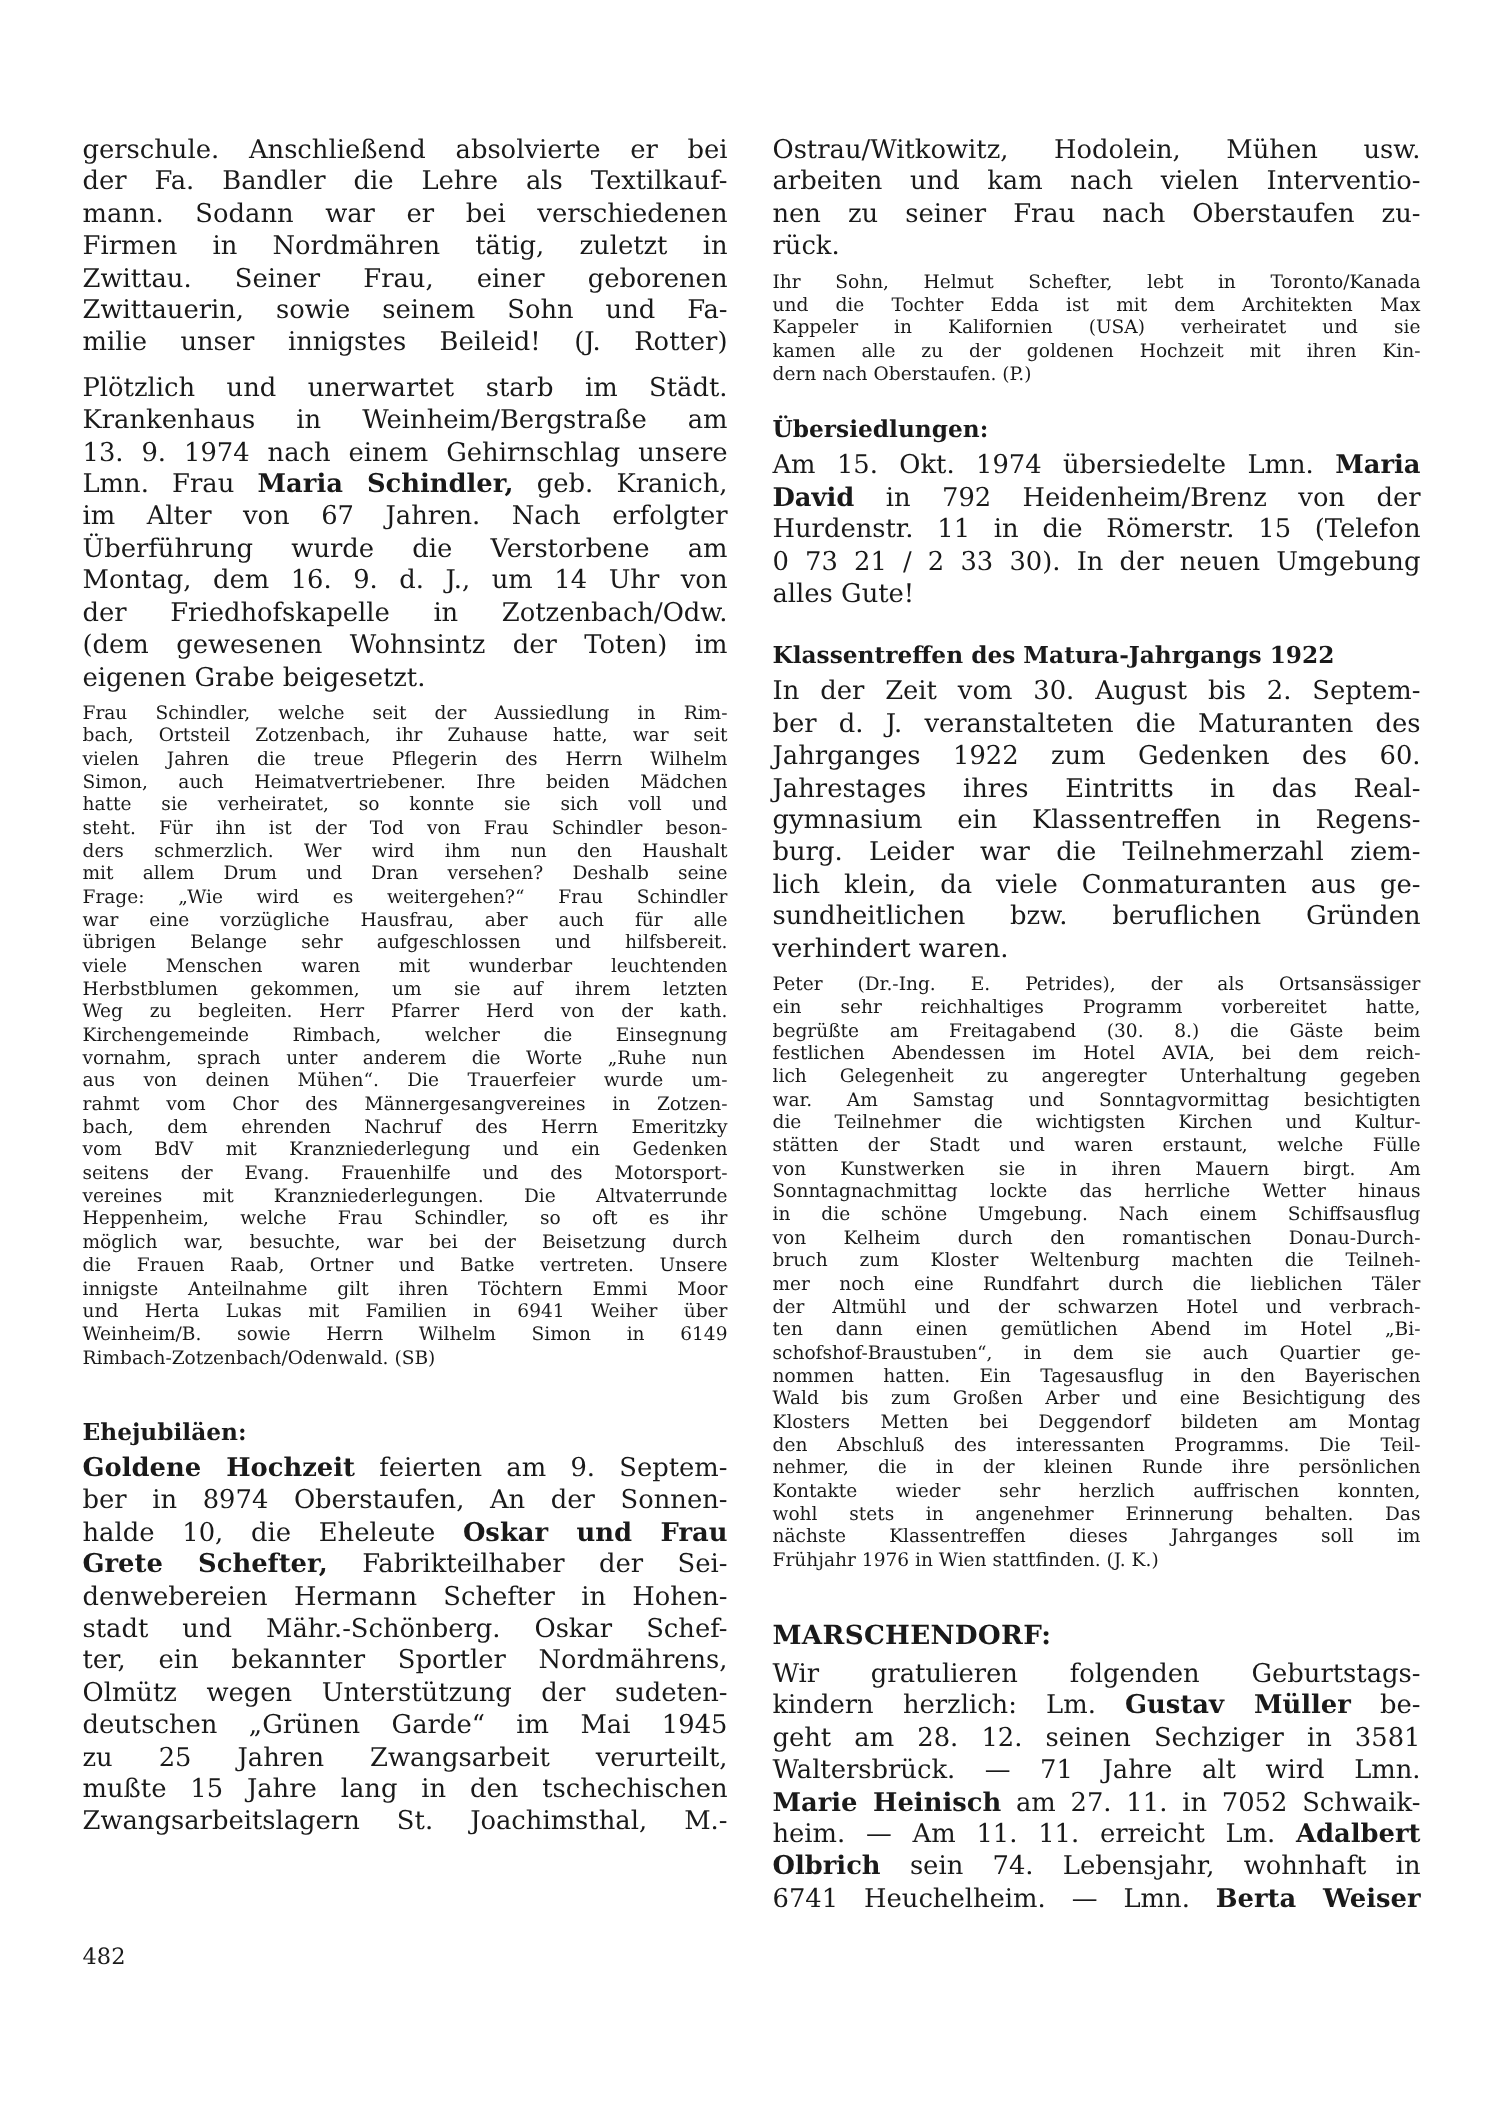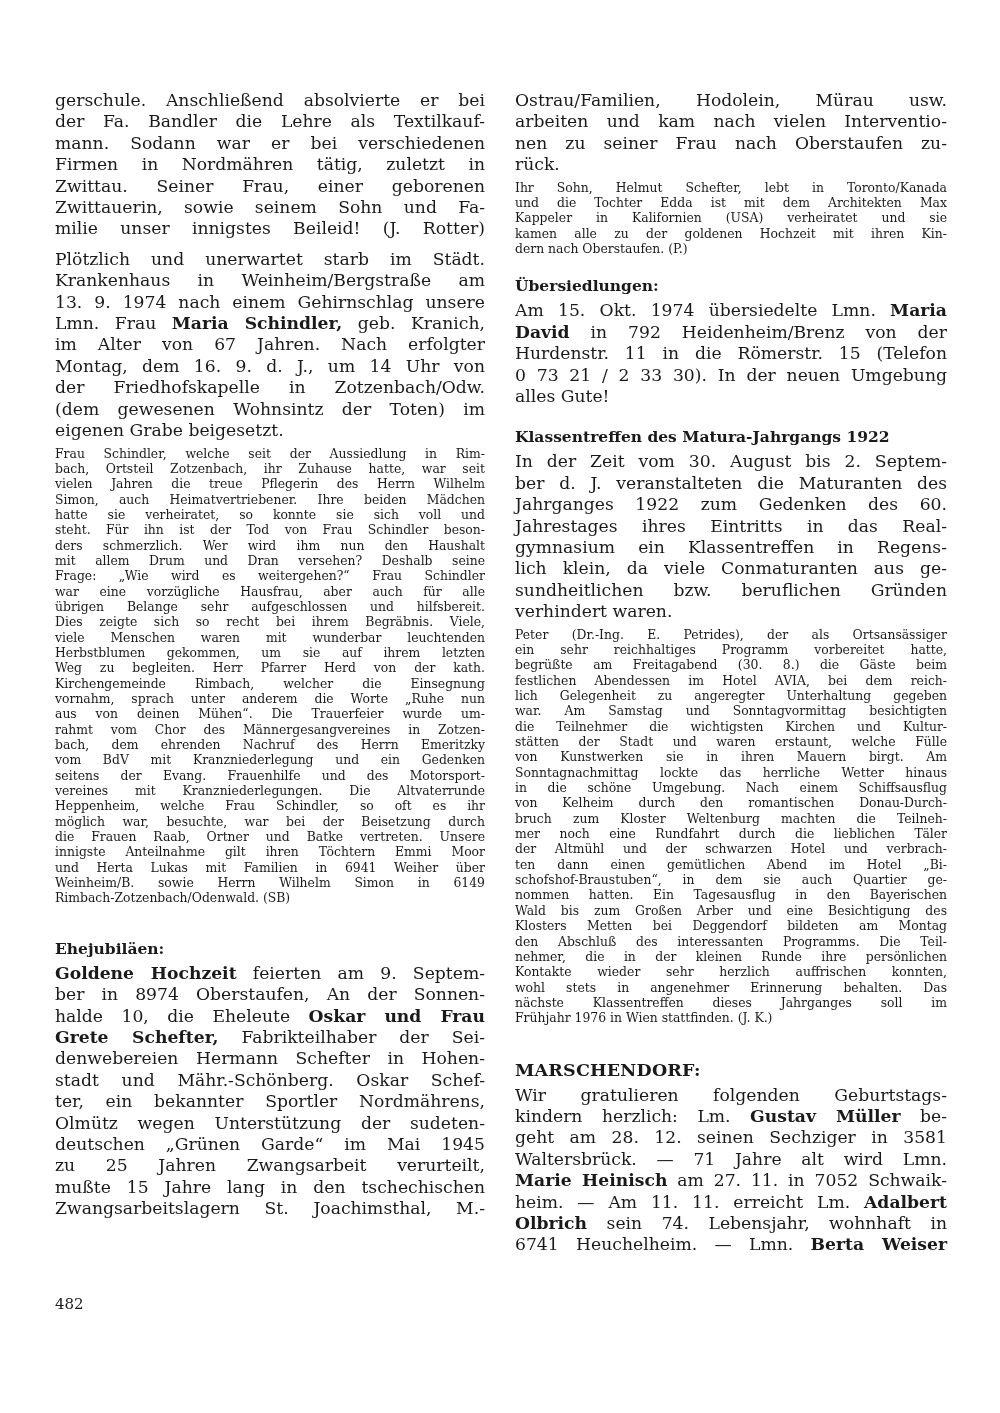--- a/index.html
+++ b/index.html
@@ -44,39 +44,39 @@
       <span class="line">Zwittauerin, sowie seinem Sohn und Fa-</span>
       <span class="line">milie unser innigstes Beileid! (J. Rotter)</span>
     </div>
   <div class="gap-s"></div>
   <div class="para big">
       <span class="line">Plötzlich und unerwartet starb im Städt.</span>
       <span class="line">Krankenhaus in Weinheim/Bergstraße am</span>
       <span class="line">13. 9. 1974 nach einem Gehirnschlag unsere</span>
       <span class="line">Lmn. Frau <b>Maria Schindler,</b> geb. Kranich,</span>
       <span class="line">im Alter von 67 Jahren. Nach erfolgter</span>
+      <span class="line">Überführung wurde die Verstorbene am</span>
       <span class="line">Montag, dem 16. 9. d. J., um 14 Uhr von</span>
       <span class="line">der Friedhofskapelle in Zotzenbach/Odw.</span>
       <span class="line">(dem gewesenen Wohnsintz der Toten) im</span>
       <span class="line last">eigenen Grabe beigesetzt.</span>
     </div>
   <div class="gap-xs"></div>
   <div class="para small">
       <span class="line">Frau Schindler, welche seit der Aussiedlung in Rim-</span>
       <span class="line">bach, Ortsteil Zotzenbach, ihr Zuhause hatte, war seit</span>
       <span class="line">vielen Jahren die treue Pflegerin des Herrn Wilhelm</span>
       <span class="line">Simon, auch Heimatvertriebener. Ihre beiden Mädchen</span>
       <span class="line">hatte sie verheiratet, so konnte sie sich voll und</span>
       <span class="line">steht. Für ihn ist der Tod von Frau Schindler beson-</span>
       <span class="line">ders schmerzlich. Wer wird ihm nun den Haushalt</span>
       <span class="line">mit allem Drum und Dran versehen? Deshalb seine</span>
       <span class="line">Frage: „Wie wird es weitergehen?“ Frau Schindler</span>
       <span class="line">war eine vorzügliche Hausfrau, aber auch für alle</span>
       <span class="line">übrigen Belange sehr aufgeschlossen und hilfsbereit.</span>
-      <span class="line">Dies zeigte sich so recht bei ihrem Begräbnis. Viele,</span>
       <span class="line">viele Menschen waren mit wunderbar leuchtenden</span>
       <span class="line">Herbstblumen gekommen, um sie auf ihrem letzten</span>
       <span class="line">Weg zu begleiten. Herr Pfarrer Herd von der kath.</span>
       <span class="line">Kirchengemeinde Rimbach, welcher die Einsegnung</span>
       <span class="line">vornahm, sprach unter anderem die Worte „Ruhe nun</span>
       <span class="line">aus von deinen Mühen“. Die Trauerfeier wurde um-</span>
       <span class="line">rahmt vom Chor des Männergesangvereines in Zotzen-</span>
       <span class="line">bach, dem ehrenden Nachruf des Herrn Emeritzky</span>
       <span class="line">vom BdV mit Kranzniederlegung und ein Gedenken</span>
       <span class="line">seitens der Evang. Frauenhilfe und des Motorsport-</span>
@@ -103,21 +103,21 @@
       <span class="line">Olmütz wegen Unterstützung der sudeten-</span>
       <span class="line">deutschen „Grünen Garde“ im Mai 1945</span>
       <span class="line">zu 25 Jahren Zwangsarbeit verurteilt,</span>
       <span class="line">mußte 15 Jahre lang in den tschechischen</span>
       <span class="line">Zwangsarbeitslagern St. Joachimsthal, M.-</span>
     </div>
 </div>
 
 <div class="col col-right">
   <div class="para big">
-      <span class="line">Ostrau/Familien, Hodolein, Mürau usw.</span>
+      <span class="line">Ostrau/Witkowitz, Hodolein, Mühen usw.</span>
       <span class="line">arbeiten und kam nach vielen Interventio-</span>
       <span class="line">nen zu seiner Frau nach Oberstaufen zu-</span>
       <span class="line last">rück.</span>
     </div>
   <div class="gap-xs"></div>
   <div class="para small">
       <span class="line">Ihr Sohn, Helmut Schefter, lebt in Toronto/Kanada</span>
       <span class="line">und die Tochter Edda ist mit dem Architekten Max</span>
       <span class="line">Kappeler in Kalifornien (USA) verheiratet und sie</span>
       <span class="line">kamen alle zu der goldenen Hochzeit mit ihren Kin-</span>
@@ -135,20 +135,21 @@
     </div>
   <div class="gap-m"></div>
   <div class="head">Klassentreffen des Matura-Jahrgangs 1922</div>
   <div class="gap-xs"></div>
   <div class="para big">
       <span class="line">In der Zeit vom 30. August bis 2. Septem-</span>
       <span class="line">ber d. J. veranstalteten die Maturanten des</span>
       <span class="line">Jahrganges 1922 zum Gedenken des 60.</span>
       <span class="line">Jahrestages ihres Eintritts in das Real-</span>
       <span class="line">gymnasium ein Klassentreffen in Regens-</span>
+      <span class="line">burg. Leider war die Teilnehmerzahl ziem-</span>
       <span class="line">lich klein, da viele Conmaturanten aus ge-</span>
       <span class="line">sundheitlichen bzw. beruflichen Gründen</span>
       <span class="line last">verhindert waren.</span>
     </div>
   <div class="gap-xs"></div>
   <div class="para small">
       <span class="line">Peter (Dr.-Ing. E. Petrides), der als Ortsansässiger</span>
       <span class="line">ein sehr reichhaltiges Programm vorbereitet hatte,</span>
       <span class="line">begrüßte am Freitagabend (30. 8.) die Gäste beim</span>
       <span class="line">festlichen Abendessen im Hotel AVIA, bei dem reich-</span>

